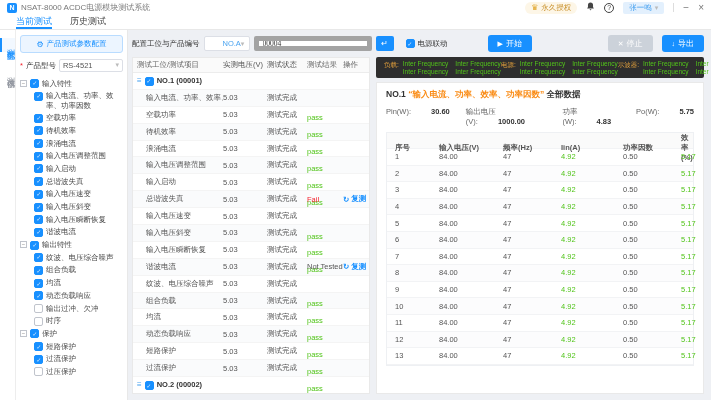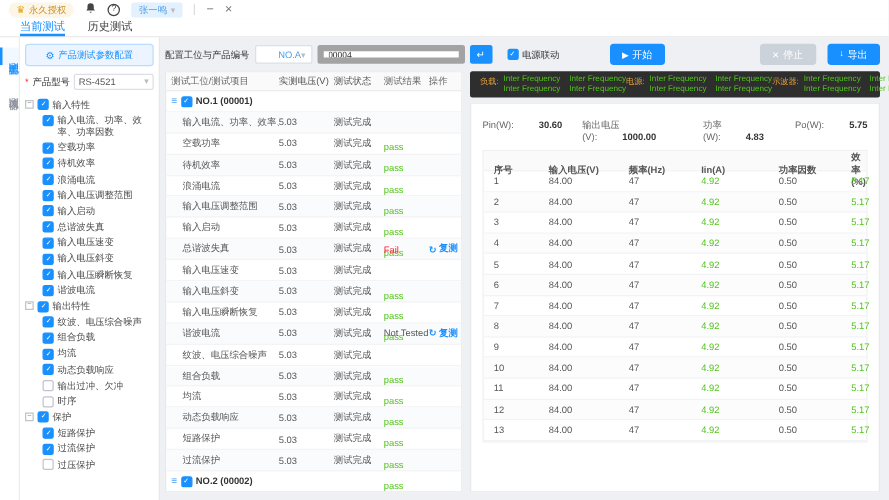--- a/index.html
+++ b/index.html
@@ -104,20 +104,24 @@
   .rrow.head > div { color:#555; }
   .rrow .green { color:#52c41a; }
   .rrow.alt { background:#fcfcfd; }
 </style>
 </head>
 <body>
 
 <div class="app">
 
   <div class="titlebar">
+    <div class="tb-left">
+      <span class="app-icon">N</span>
+      <span class="app-title">NSAT-8000 ACDC电源模块测试系统</span>
+    </div>
     <div class="tb-right">
       <span class="license">
         <span class="crown">♛</span>
         <span>永久授权</span>
       </span>
       <span class="bell">
         <svg width="9" height="9" viewBox="0 0 16 16">
             <path fill="#444" d="M8 1a4.5 4.5 0 0 0-4.5 4.5V9L2 11.5h12L12.5 9V5.5A4.5 4.5 0 0 0 8 1zm-1.5 12a1.5 1.5 0 0 0 3 0h-3z"></path>
           </svg>
       </span>
@@ -518,20 +522,25 @@
        <span class="instlabel">示波器:</span>
        <span class="instvals">
                   <span>Inter Frequency</span>
                   <span>Inter Frequency</span>
                   <span>Inter Frequency</span>
                   <span>Inter Frequency</span>
                 </span>
               </div>
             </div>
           <div class="card">
+            <div class="dtitle">
+              <span>NO.1</span>
+              <span class="dquote">“输入电流、功率、效率、功率因数”</span>
+              <span>全部数据</span>
+            </div>
             <div class="stats">
               <span><span>Pin(W):</span><b>30.60</b></span>
               <span><span>输出电压(V):</span><b>1000.00</b></span>
               <span><span>功率(W):</span><b>4.83</b></span>
               <span><span>Po(W):</span><b>5.75</b></span>
             </div>
             <div class="rtable">
               <div class="rrow head">
                 <div>序号</div>
                 <div>输入电压(V)</div>

